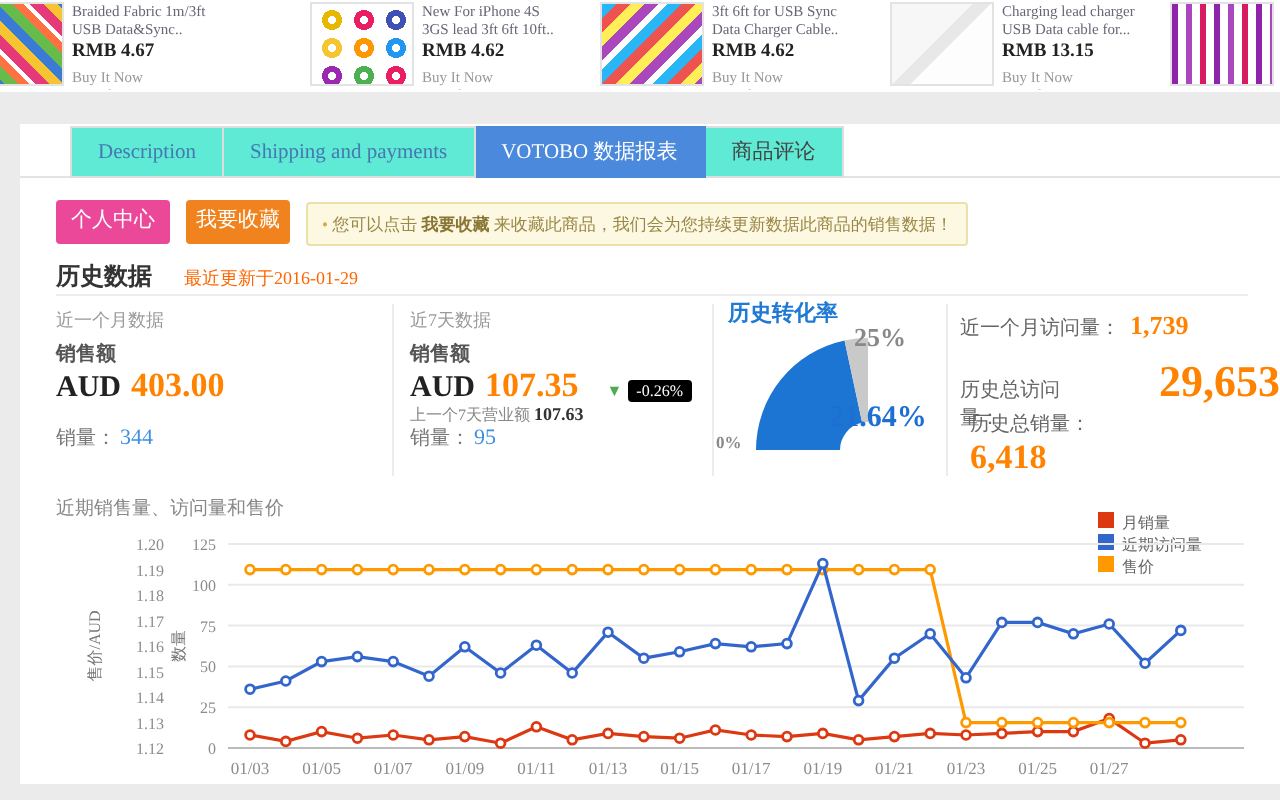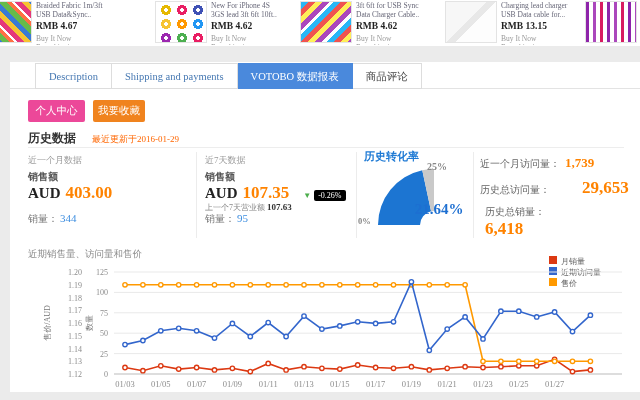--- a/index.html
+++ b/index.html
@@ -24,21 +24,21 @@
   .im4{background:linear-gradient(135deg,#f7f7f7 0 45%,#e8e8e8 45% 55%,#fdfdfd 55%);}
   .im5{background:repeating-linear-gradient(90deg,#8e24aa 0 3px,#fff 3px 7px,#ab47bc 7px 10px,#fff 10px 14px,#d81b60 14px 17px,#fff 17px 21px);}
   .ptext{margin-left:4px;width:84px;overflow:hidden;}
   .ptitle{font-size:7.5px;line-height:9px;color:#667;white-space:nowrap;overflow:hidden;}
   .pprice{font-size:9.5px;font-weight:bold;color:#222;margin-top:2px;}
   .pbuy{font-size:7.5px;line-height:9px;color:#999;margin-top:3px;white-space:nowrap;}
   
   .panel{position:absolute;left:10px;top:62px;width:630px;height:330px;background:#fff;}
   .tabline{position:absolute;left:10px;top:88px;width:630px;height:1px;background:#e3e3e3;}
   .tabbar{position:absolute;left:35px;top:63px;display:flex;height:26px;font-size:10.5px;}
-  .tab{padding:0 13px;line-height:25px;border:1px solid #ddd;border-left:none;background:#ffffff;color:#4678b2;cursor:pointer;white-space:nowrap;}
+  .tab{padding:0 13px;line-height:25px;border:1px solid #ddd;border-left:none;background:#5eead4;color:#4678b2;cursor:pointer;white-space:nowrap;}
   .tab:first-child{border-left:1px solid #ddd;}
   .tab.active{background:#4a89dc;border-color:#4a89dc;color:#fff;}
   .tab.plain{color:#444;}
   
   .btn{position:absolute;top:100px;height:22px;line-height:22px;text-align:center;color:#fff;
        font-size:10.5px;border-radius:2px;cursor:pointer;}
   #btn-profile{left:28px;width:57px;background:#ec4899;}
   #btn-fav{left:93px;width:52px;background:#f0831e;}
   .notice{position:absolute;left:153px;top:101px;height:20px;line-height:20px;padding:0 7px;
           background:#fdf8e1;border:1px solid #ece0a8;border-radius:2px;font-size:8.5px;
@@ -57,21 +57,21 @@
   .amt{font-size:17px;font-weight:bold;color:#ff8300;margin-left:5px;}
   .trend{font-size:8px;color:#4cae4c;margin-left:14px;}
   .badge{font-size:8px;color:#fff;background:#000000;border-radius:2px;padding:1px 4px;margin-left:3px;}
   .prev-row{position:absolute;font-size:8px;color:#888;}
   .prev-row b{font-size:9px;color:#333;}
   .qty-row{position:absolute;font-size:10px;color:#777;}
   .qty-row b{font-size:11px;font-weight:normal;color:#3f8fe0;margin-left:2px;}
   
   #gauge-title{position:absolute;left:364px;top:149px;font-size:11px;font-weight:bold;color:#1f7ad4;}
   #gauge-min{position:absolute;left:358px;top:216px;font-size:8.5px;font-weight:bold;color:#888;}
-  #gauge-max{position:absolute;left:427px;top:161px;font-size:10px;font-weight:bold;color:#888;}
+  #gauge-max{position:absolute;left:427px;top:161px;font-size:13px;font-weight:bold;color:#888;}
   #gauge-val{position:absolute;left:402px;top:201px;width:74px;text-align:center;
              font-size:15px;font-weight:bold;color:#1d6fd1;}
   
   .trow{position:absolute;left:480px;display:flex;align-items:baseline;}
   .trow .tl{font-size:10px;color:#666;}
   .trow .tv{font-weight:bold;color:#ff8300;margin-left:5px;}
   
   #chart-title{position:absolute;left:28px;top:248px;font-size:9.5px;color:#888;}
   #legend{position:absolute;left:549px;top:256px;}
   .lrow{display:flex;height:10px;margin-bottom:1px;}
@@ -136,20 +136,21 @@
 
   <div class="tabbar">
     <div class="tab">Description</div>
     <div class="tab">Shipping and payments</div>
     <div class="tab active">VOTOBO 数据报表</div>
     <div class="tab plain">商品评论</div>
   </div>
 
   <div class="btn" id="btn-profile">个人中心</div>
   <div class="btn" id="btn-fav">我要收藏</div>
+  <div class="notice"><span style="color:#d8a93c;">•</span><span> 您可以点击 </span><b>我要收藏</b><span> 来收藏此商品，我们会为您持续更新数据此商品的销售数据！</span></div>
 
   <div id="hist-title">历史数据</div>
   <div id="hist-updated">最近更新于2016-01-29</div>
   <div class="hr1"></div>
 
   <div class="slabel" style="left:28px;top:154px;">近一个月数据</div>
   <div class="sales-label" style="left:28px;top:170px;">销售额</div>
   <div class="amount-row" style="left:28px;top:183px;">
     <span class="cur">AUD</span>
     <span class="amt">403.00</span>
@@ -185,21 +186,21 @@
   <div id="gauge-max">25%</div>
   <div id="gauge-val">21.64%</div>
   <div class="vline" style="left:473px;"></div>
 
   <div class="trow" style="top:155px;">
     <span class="tl">近一个月访问量：</span>
     <span class="tv" style="font-size:13px;">1,739</span>
   </div>
   <div class="trow" style="top:178px;">
     <span class="tl">历史总访问量：</span>
-    <span class="tv" style="font-size:17px;margin-left:32px;">29,653</span>
+    <span class="tv" style="font-size:22px;margin-left:32px;">29,653</span>
   </div>
   <div class="trow" style="top:205px;flex-direction:column;">
     <span class="tl">历史总销量：</span>
     <span class="tv" style="font-size:17px;">6,418</span>
   </div>
 
   <div id="chart-title">近期销售量、访问量和售价</div>
   <div id="legend">
       <div class="lrow">
         <span class="lsw" style="background: rgb(220, 57, 18);"></span>

